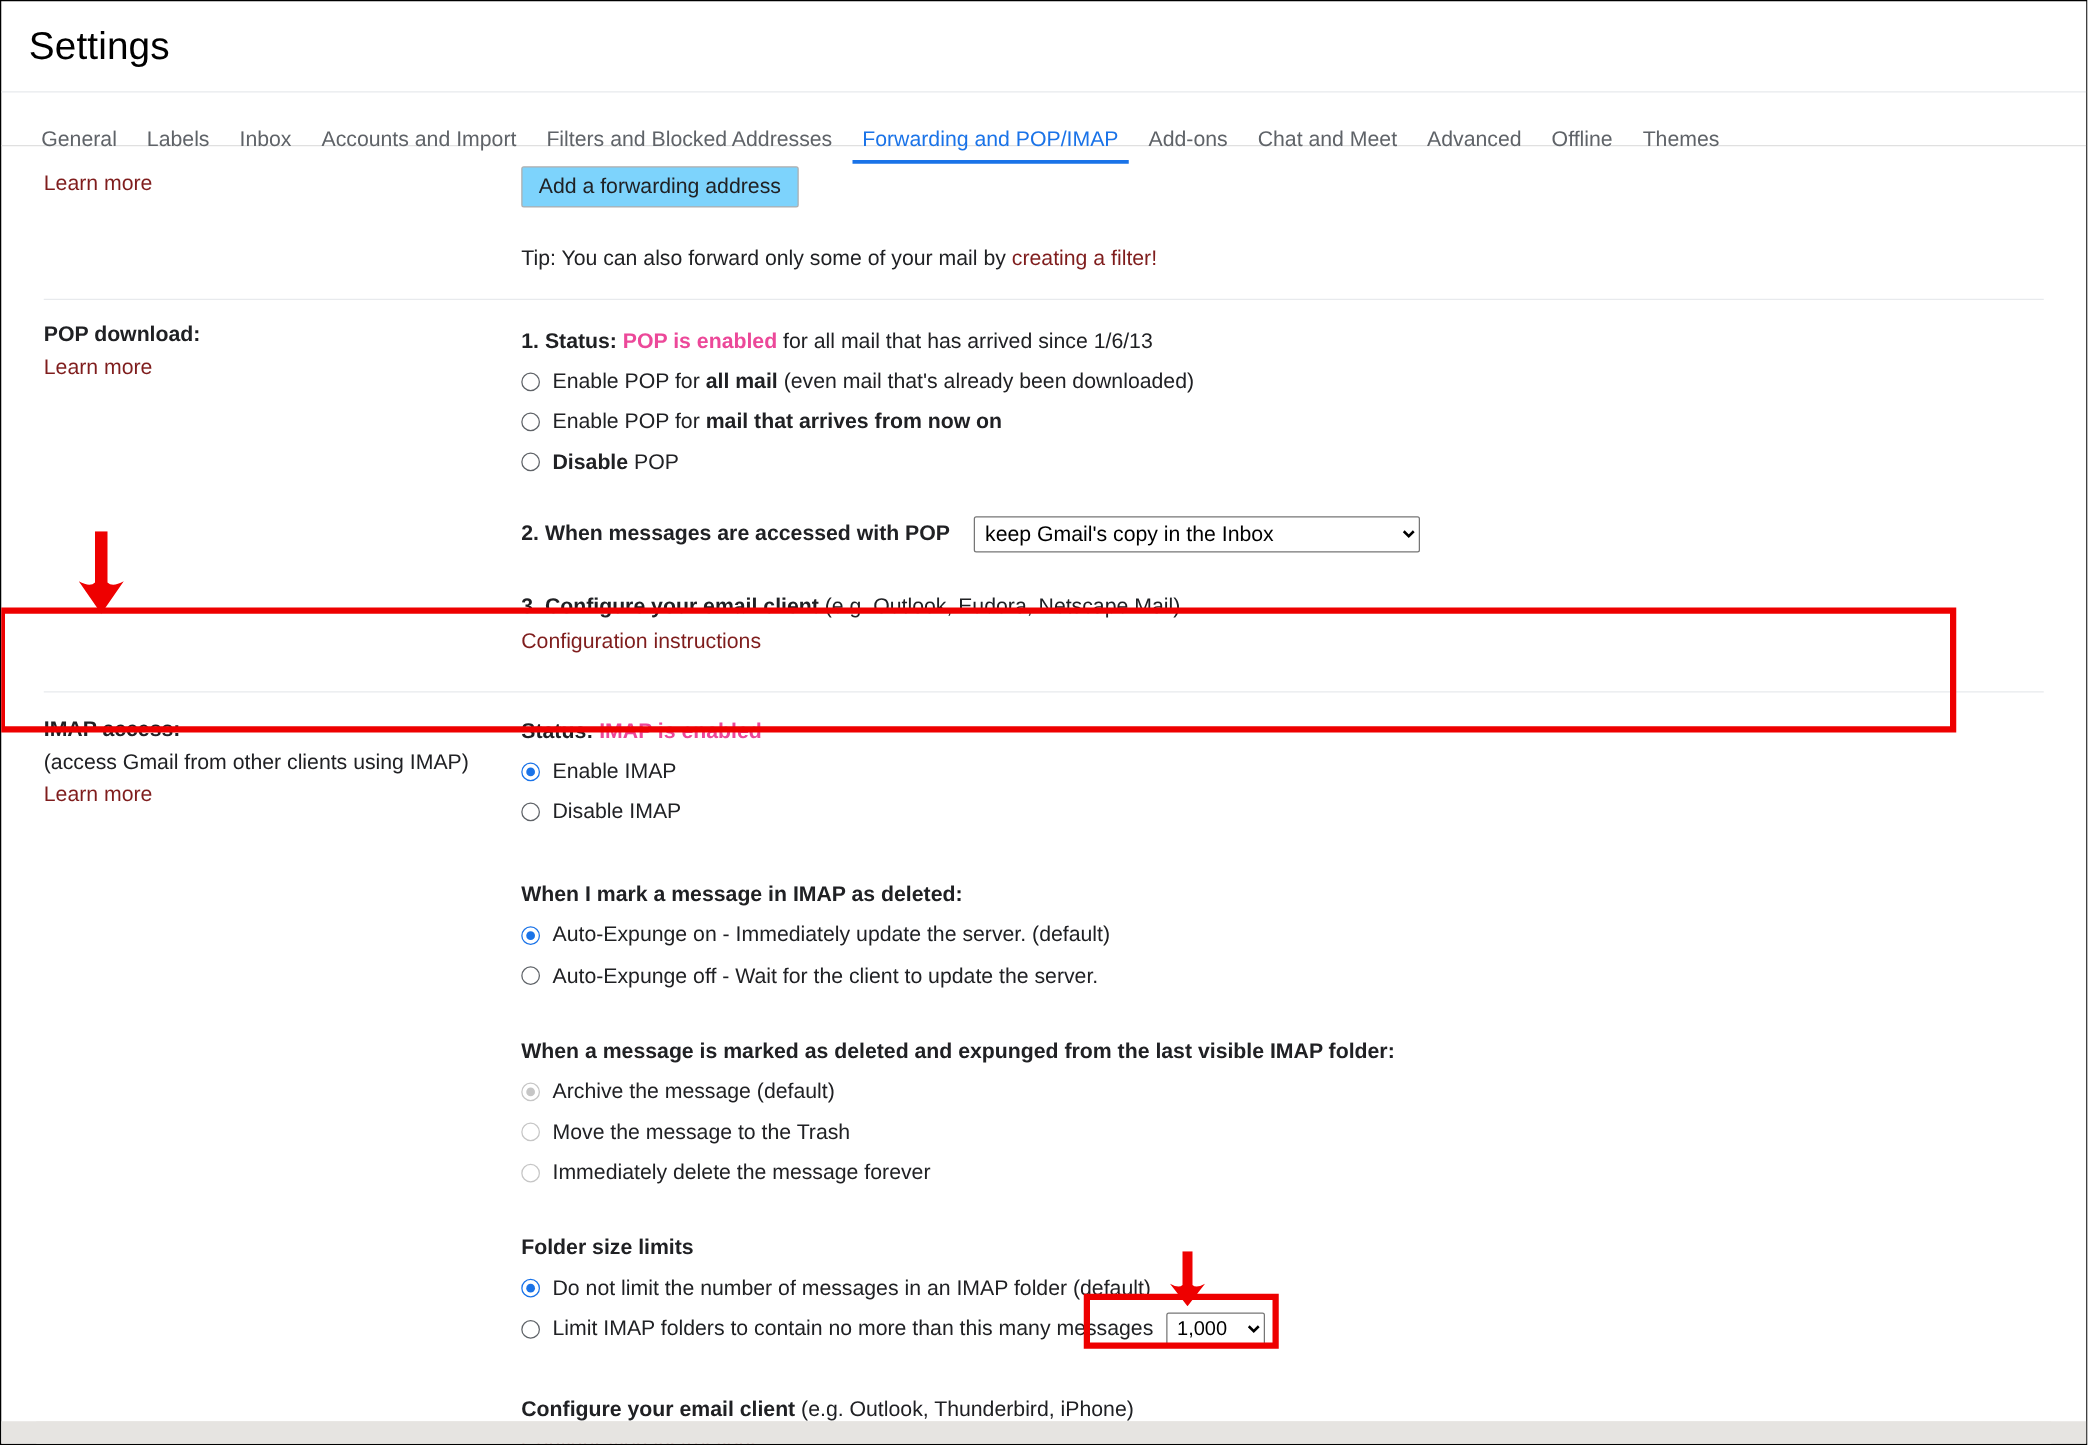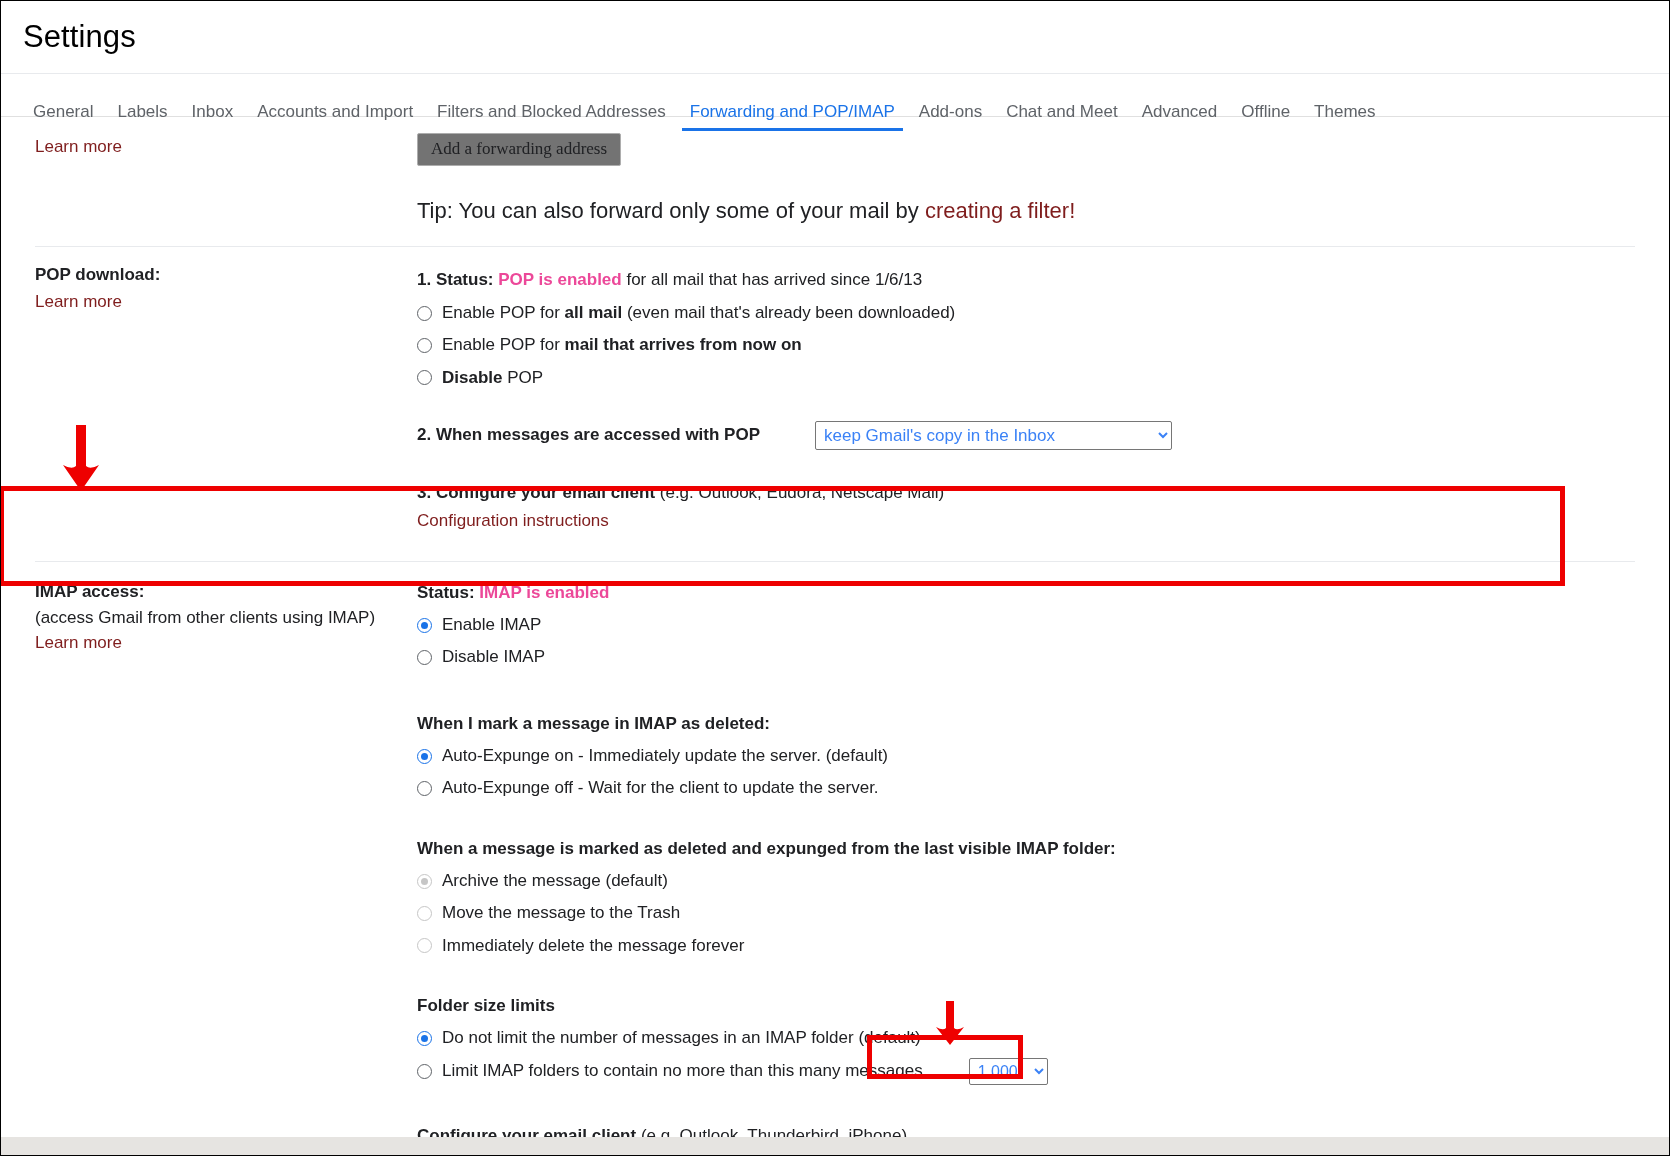--- a/index.html
+++ b/index.html
@@ -79,33 +79,33 @@
   }
   a.link, .link {
     color: #7f1d1d;
     text-decoration: none;
     cursor: pointer;
   }
   .b { font-weight: bold; }
   .green { color: #ec4899; font-weight: bold; }
 
   .btn {
-    font-family: Liberation Serif, serif;
+    font-family: Liberation Sans, sans-serif;
     font-size: 17px;
     color: #202124;
-    background: #737373;
+    background: #7dd3fc;
     border: 1px solid #adadad;
     border-radius: 2px;
     padding: 5px 13px 6px 13px;
     cursor: pointer;
     line-height: 1.2;
     text-align: center;
   }
 
-  .tip { margin-top: 28px; font-size: 22px; }
+  .tip { margin-top: 28px; font-size: 17px; }
 
   .radio-line {
     display: flex;
     align-items: center;
     gap: 10px;
     margin-top: 6px;
   }
   .radio {
     width: 15px; height: 15px;
     border-radius: 50%;
@@ -132,27 +132,26 @@
   .radio.disabled.checked { border-color:#c6c6c6; }
   .radio.disabled.checked::after { background: #c6c6c6; }
   .radio-label { font-size: 17px; color: #202124; }
 
   .step { margin-top: 4px; }
   .step-gap { margin-top: 30px; }
 
   select.sel {
     font-family: "Liberation Sans", sans-serif;
     font-size: 17px;
-    color: #3b82f6;
+    color: #000000;
     background: #fff;
     border: 1px solid #767676;
     border-radius: 2px;
     padding: 3px 4px;
     height: 29px;
-    margin-left: 36px;
   }
   select.sel.small { height: 27px; font-size: 16px; }
 
   .subsection { margin-top: 34px; }
   .subsection-title { font-weight: bold; font-size: 17px; margin-bottom: 4px; }
 
   
   .anno-box {
     position: absolute;
     border: 5px solid #ee0000;

